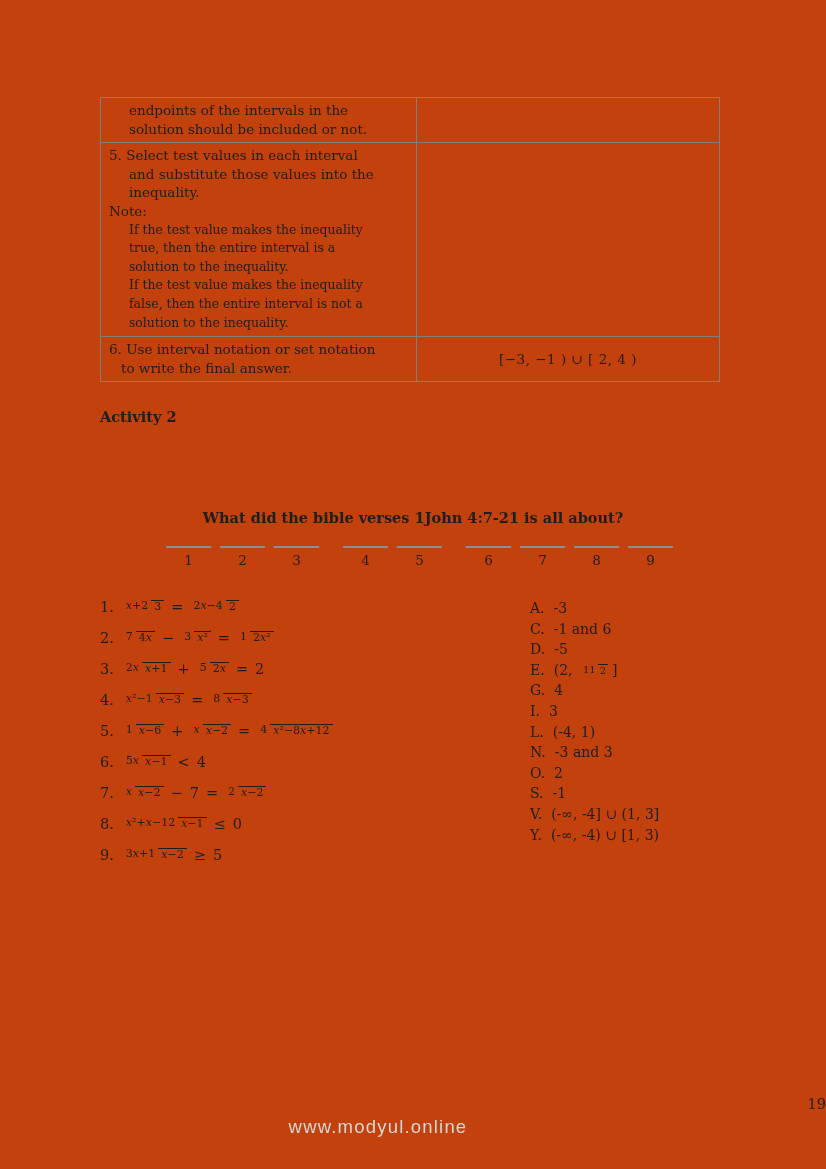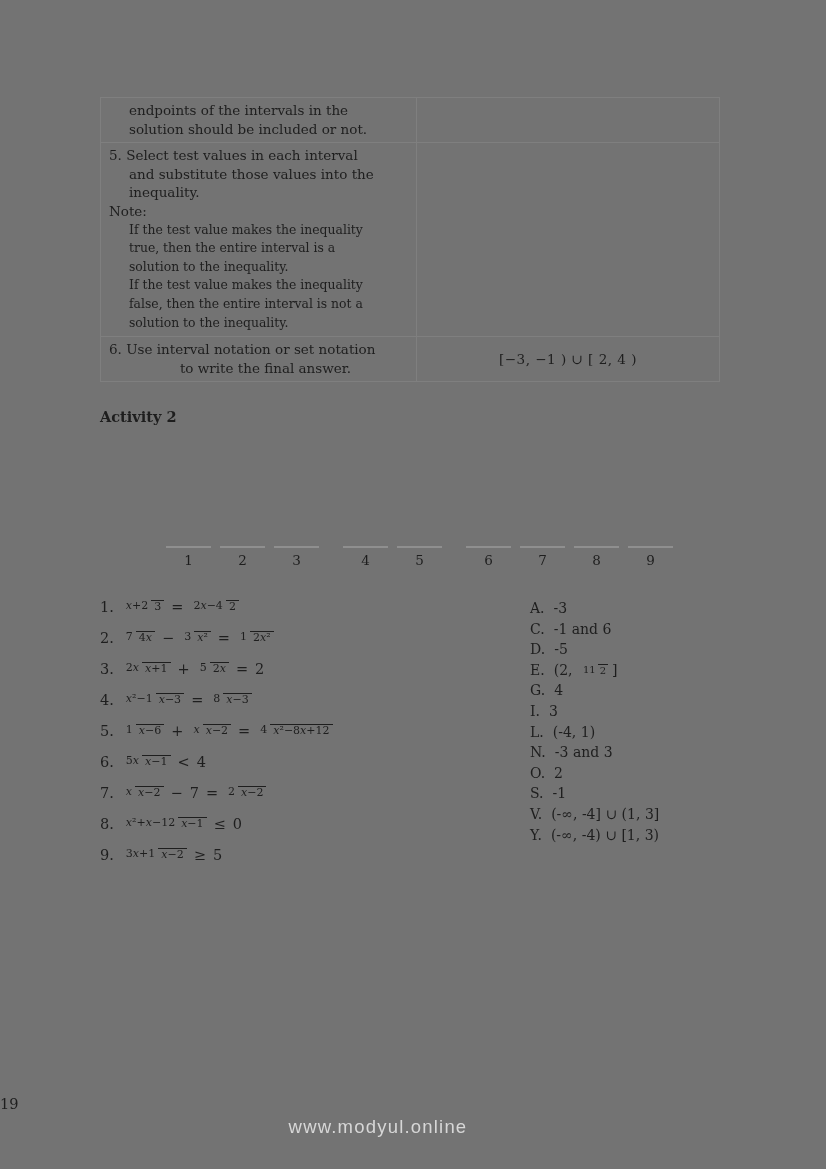--- a/index.html
+++ b/index.html
@@ -6,39 +6,39 @@
     --text:#1e1e1e;
     --border:#7f7f7f;
     --blank-line:#8f8f8f;
     --watermark:#d7d7d7;
   }
   *{ margin:0; padding:0; box-sizing:border-box; }
   html,body{ background:#ffffff; }
   .page{
     position:relative;
     width:826px; height:1169px;
-    background:#737373;
+    background:#c2410c;
     font-family:"DejaVu Serif", serif;
     color:var(--text);
     overflow:hidden;
   }
 
   
   .steps-table{
     position:absolute; left:100px; top:97px; width:619px;
     border-collapse:collapse; table-layout:fixed;
   }
   .steps-table td{
     border:1px solid var(--border);
     vertical-align:top;
     padding:3px 6px 4px 8px;
     font-size:13.5px; line-height:18.6px;
   }
   .steps-table .cell-right{ padding:3px 16px; }
-  .tline.ind-1{ padding-left:12px;text-align:center; }
+  .tline.ind-1{ padding-left:12px; }
   .tline.ind-2{ padding-left:20px; }
   .tline.small{ font-size:12.4px; }
   .solution-final{
     text-align:center; vertical-align:middle !important;
     font-size:14px; letter-spacing:.5px;
   }
 
   
   .activity{ position:absolute; left:100px; top:408px; width:630px; }
   .activity-heading{ font-size:14.5px; font-weight:bold; margin-bottom:1px; }
@@ -85,21 +85,21 @@
     display:flex; align-items:center;
     min-height:16px; margin-bottom:4.6px;
     font-size:14px; white-space:pre;
   }
   .a-letter{ margin-right:7px; }
   .answers .frac .num, .answers .frac .den{ font-size:10px; padding:0 2px; }
 
   
   .page-number{
     position:absolute; left:0; top:1096px; width:826px;
-    text-align:left; font-size:14.5px;
+    text-align:right; font-size:14.5px;
   }
   .watermark{
     position:absolute; left:0; top:1116px; width:756px;
     text-align:center; font-size:18.5px; letter-spacing:1.2px;
     color:var(--watermark);
     font-family:"Liberation Sans", sans-serif;
   }
 </style>
 </head>
 <body>
@@ -141,20 +141,21 @@
           </td>
           <td class="cell-right solution-final">[−3, −1 ) ∪ [ 2, 4 )</td>
         </tr>
       </tbody>
   </table>
 
   <div class="activity">
     <div class="activity-heading">Activity 2</div>
   </div>
 
+  <div class="puzzle-title">What did the bible verses 1John 4:7-21 is all about?</div>
 
   <div class="blanks">
       <div class="blank-group">
         <div class="blank">
           <div class="blank-line"></div>
           <div class="blank-num">1</div>
         </div>
         <div class="blank">
           <div class="blank-line"></div>
           <div class="blank-num">2</div>

